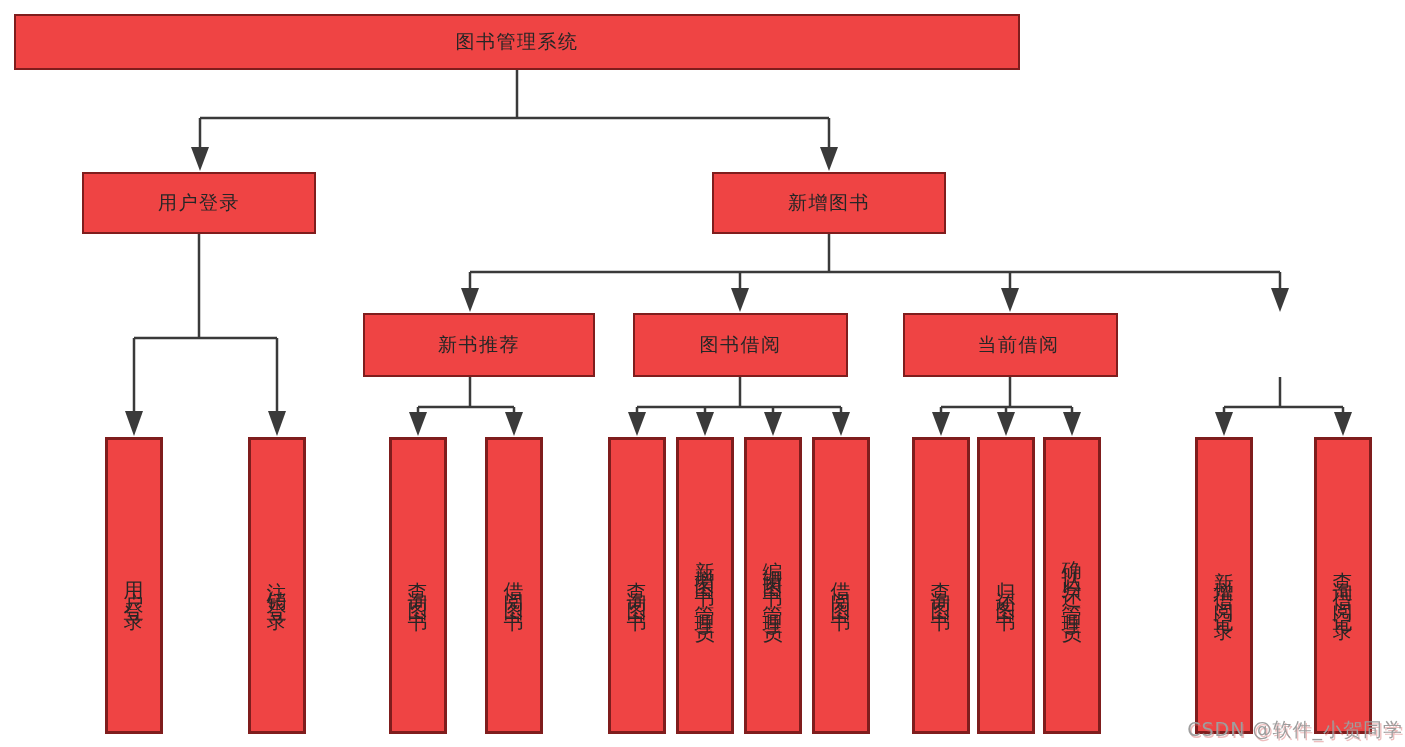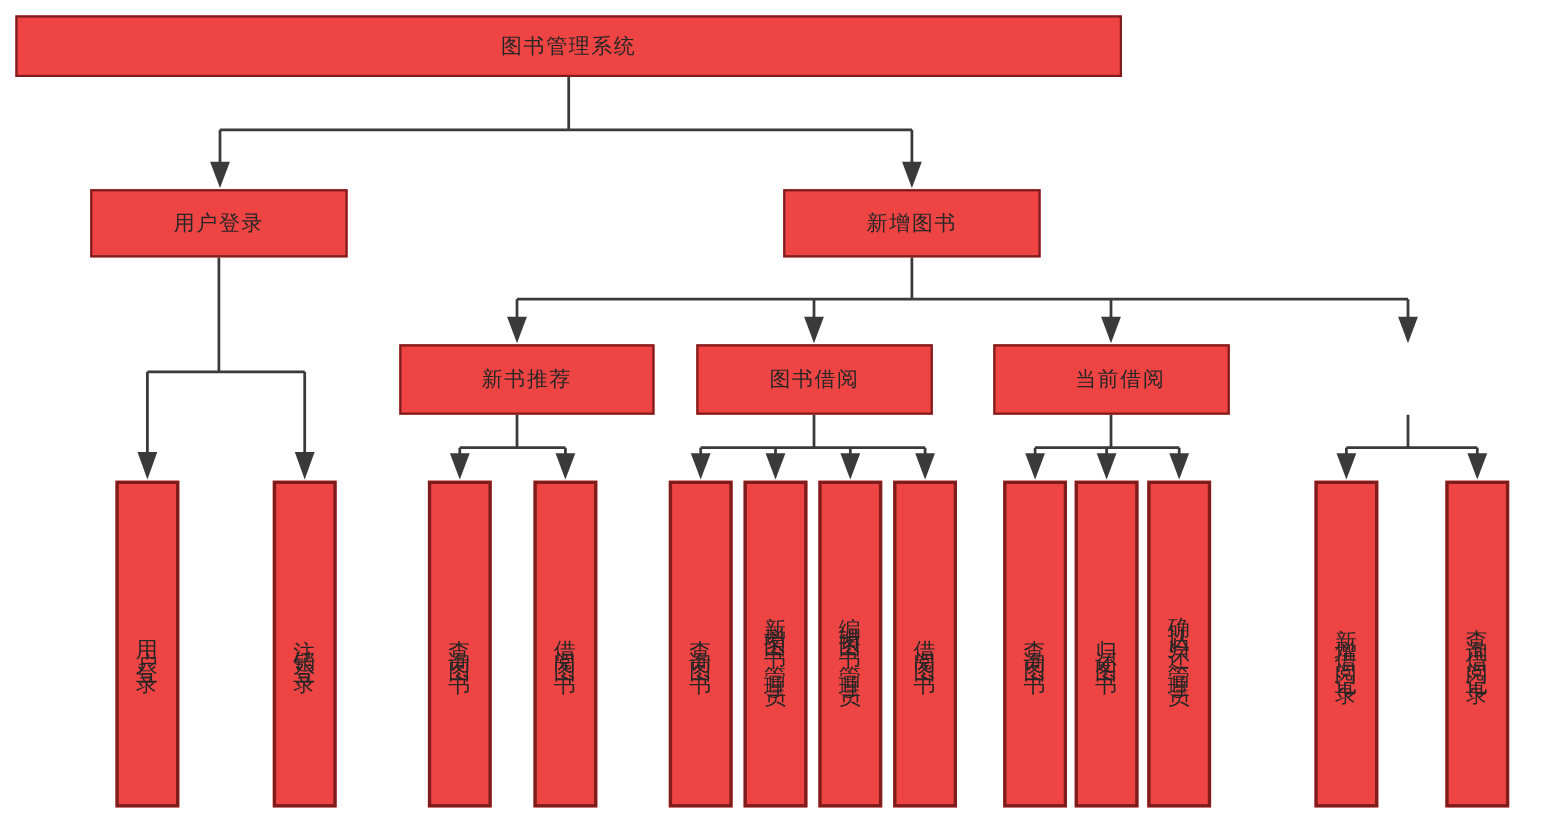--- a/index.html
+++ b/index.html
@@ -189,14 +189,15 @@
     <span class="vtext long">确认归还（管理员）</span>
   </div>
 
   <div class="node leaf" style="left:1195px; top:437px; width:58px; height:297px;">
     <span class="vtext">新增借阅记录</span>
   </div>
   <div class="node leaf" style="left:1314px; top:437px; width:58px; height:297px;">
     <span class="vtext">查询借阅记录</span>
   </div>
 
+  <div id="watermark">CSDN @软件_小贺同学</div>
 
 </div>
 
 </body></html>

